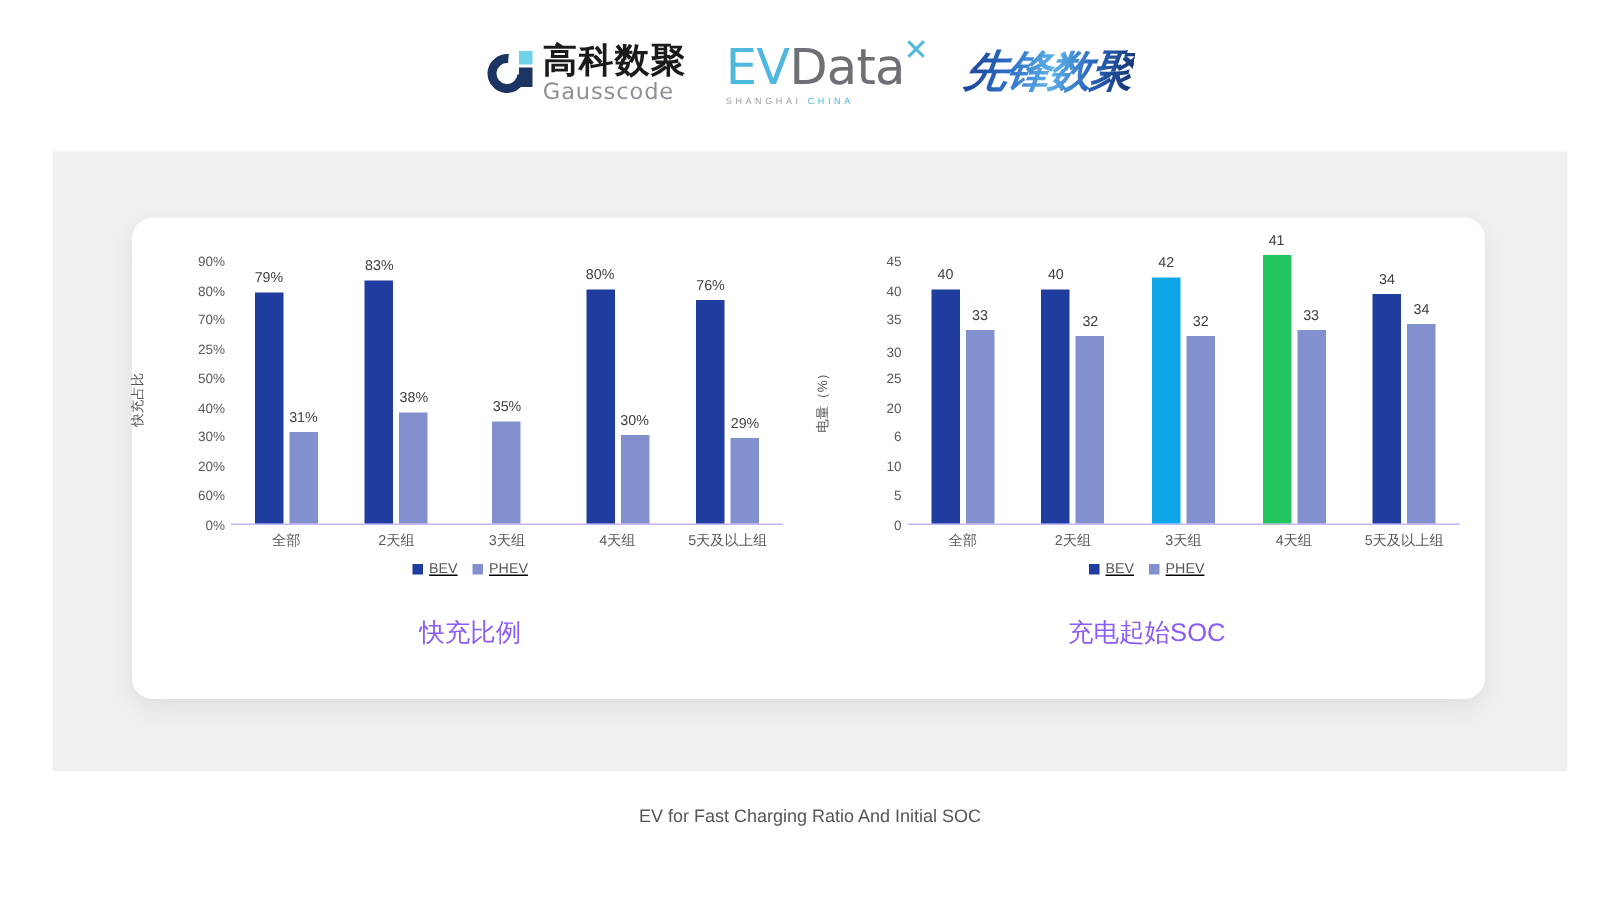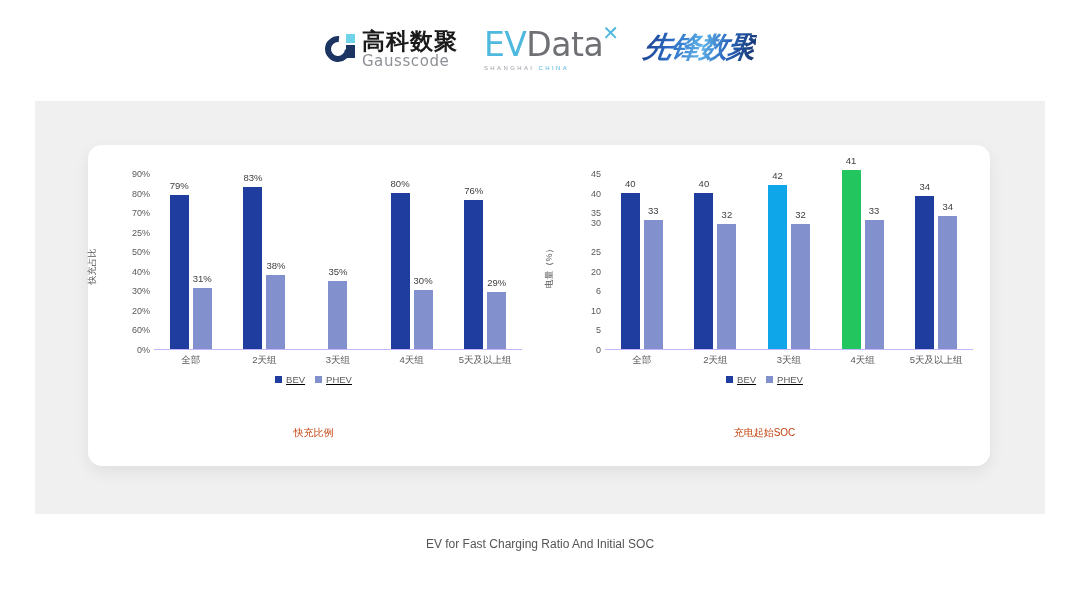--- a/index.html
+++ b/index.html
@@ -201,25 +201,25 @@
     justify-content: center;
     align-items: center;
     gap: 10px;
   }
   .legend-item { display: flex; align-items: center; gap: 4px; text-decoration: underline; }
   .swatch { width: 7px; height: 7px; }
   .legend-label { font-size: 9.5px; color: #595959; }
 
   .chart-caption {
     position: absolute;
-    top: 274px;
+    top: 258px;
     width: 451px;
     text-align: center;
-    font-size: 10px;
-    color: #c2410c;
+    font-size: 17px;
+    color: #8b5cf6;
   }
 
   
   .footer {
     position: absolute;
     left: 0; top: 530px;
     width: 1080px;
     text-align: center;
   }
   .footer-title {
@@ -345,21 +345,21 @@
     <div class="chart-caption">快充比例</div>
   </div>
 
   <div class="chart-block">
     <div class="plot-wrap">
       <div class="axis-title rot" id="r-ytitle" style="left: -12px; top: 102px;">电量（%）</div>
       <div class="ticks" id="r-ticks" style="left:28px;">
           <div class="tick" style="top: 0px;">45</div>
           <div class="tick" style="top: 19.5556px;">40</div>
           <div class="tick" style="top: 39.1111px;">35</div>
-          <div class="tick" style="top: 49px; margin-left: 14px;">30</div>
+          <div class="tick" style="top: 61px; margin-left: 14px;">30</div>
           <div class="tick" style="top: 78.2222px;">25</div>
           <div class="tick" style="top: 97.7778px;">20</div>
           <div class="tick" style="top: 117.333px;">6</div>
           <div class="tick" style="top: 136.889px;">10</div>
           <div class="tick" style="top: 156.444px;">5</div>
           <div class="tick" style="top: 176px;">0</div>
         </div>
       <div class="plot" id="r-plot" style="left:66px; width:368px;">
           <div class="group" style="width: 20%;">
             <div class="bar bev" style="height: 156.444px; background: rgb(31, 61, 158);">

